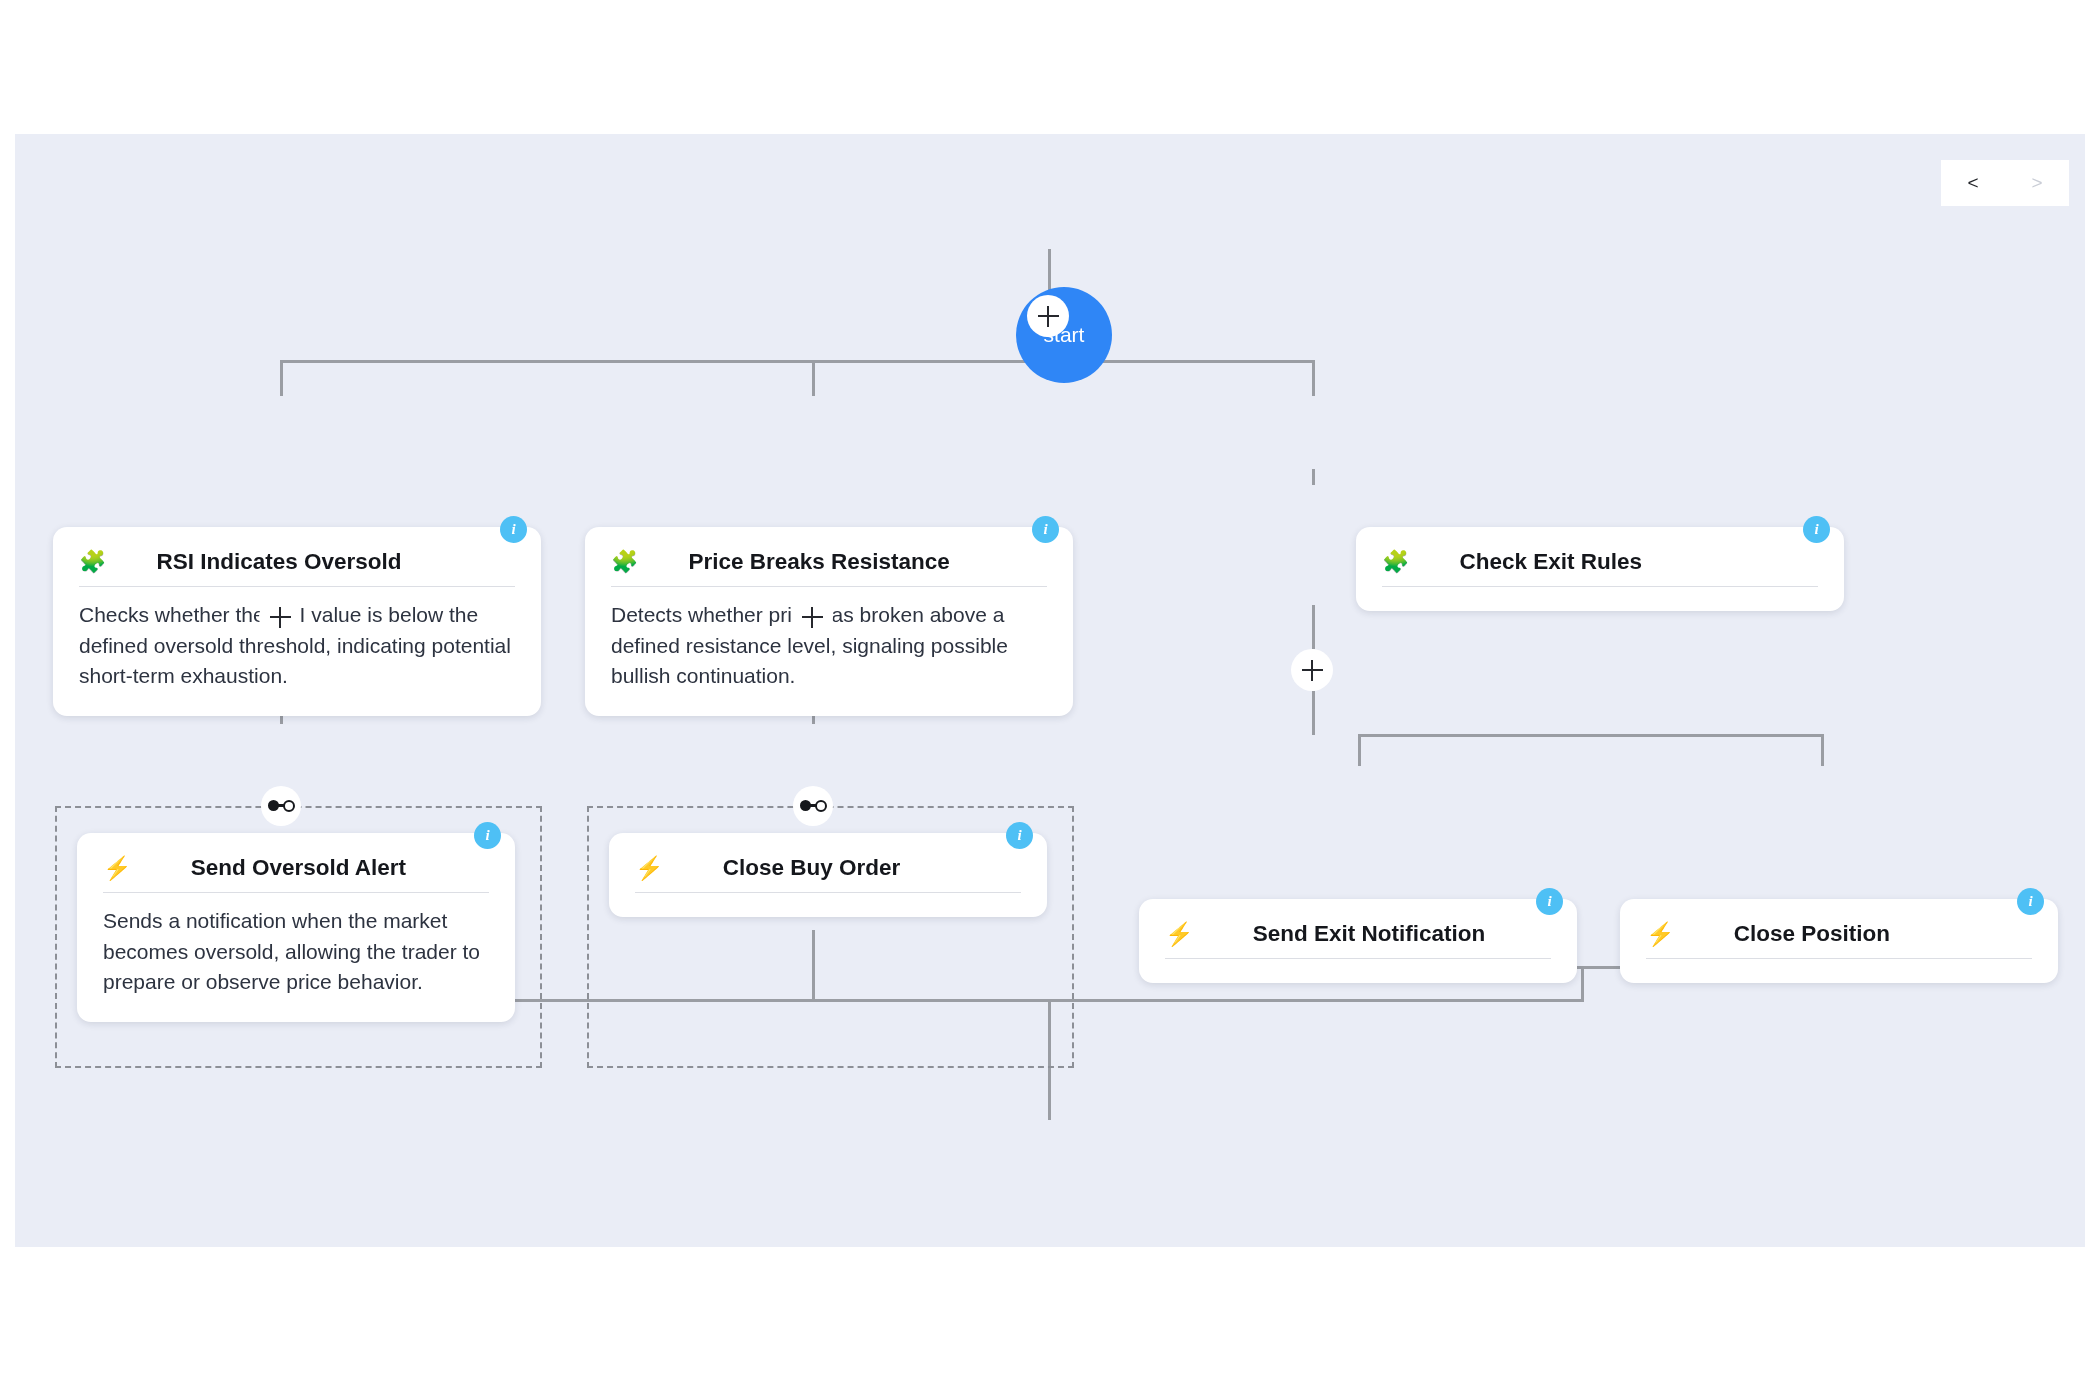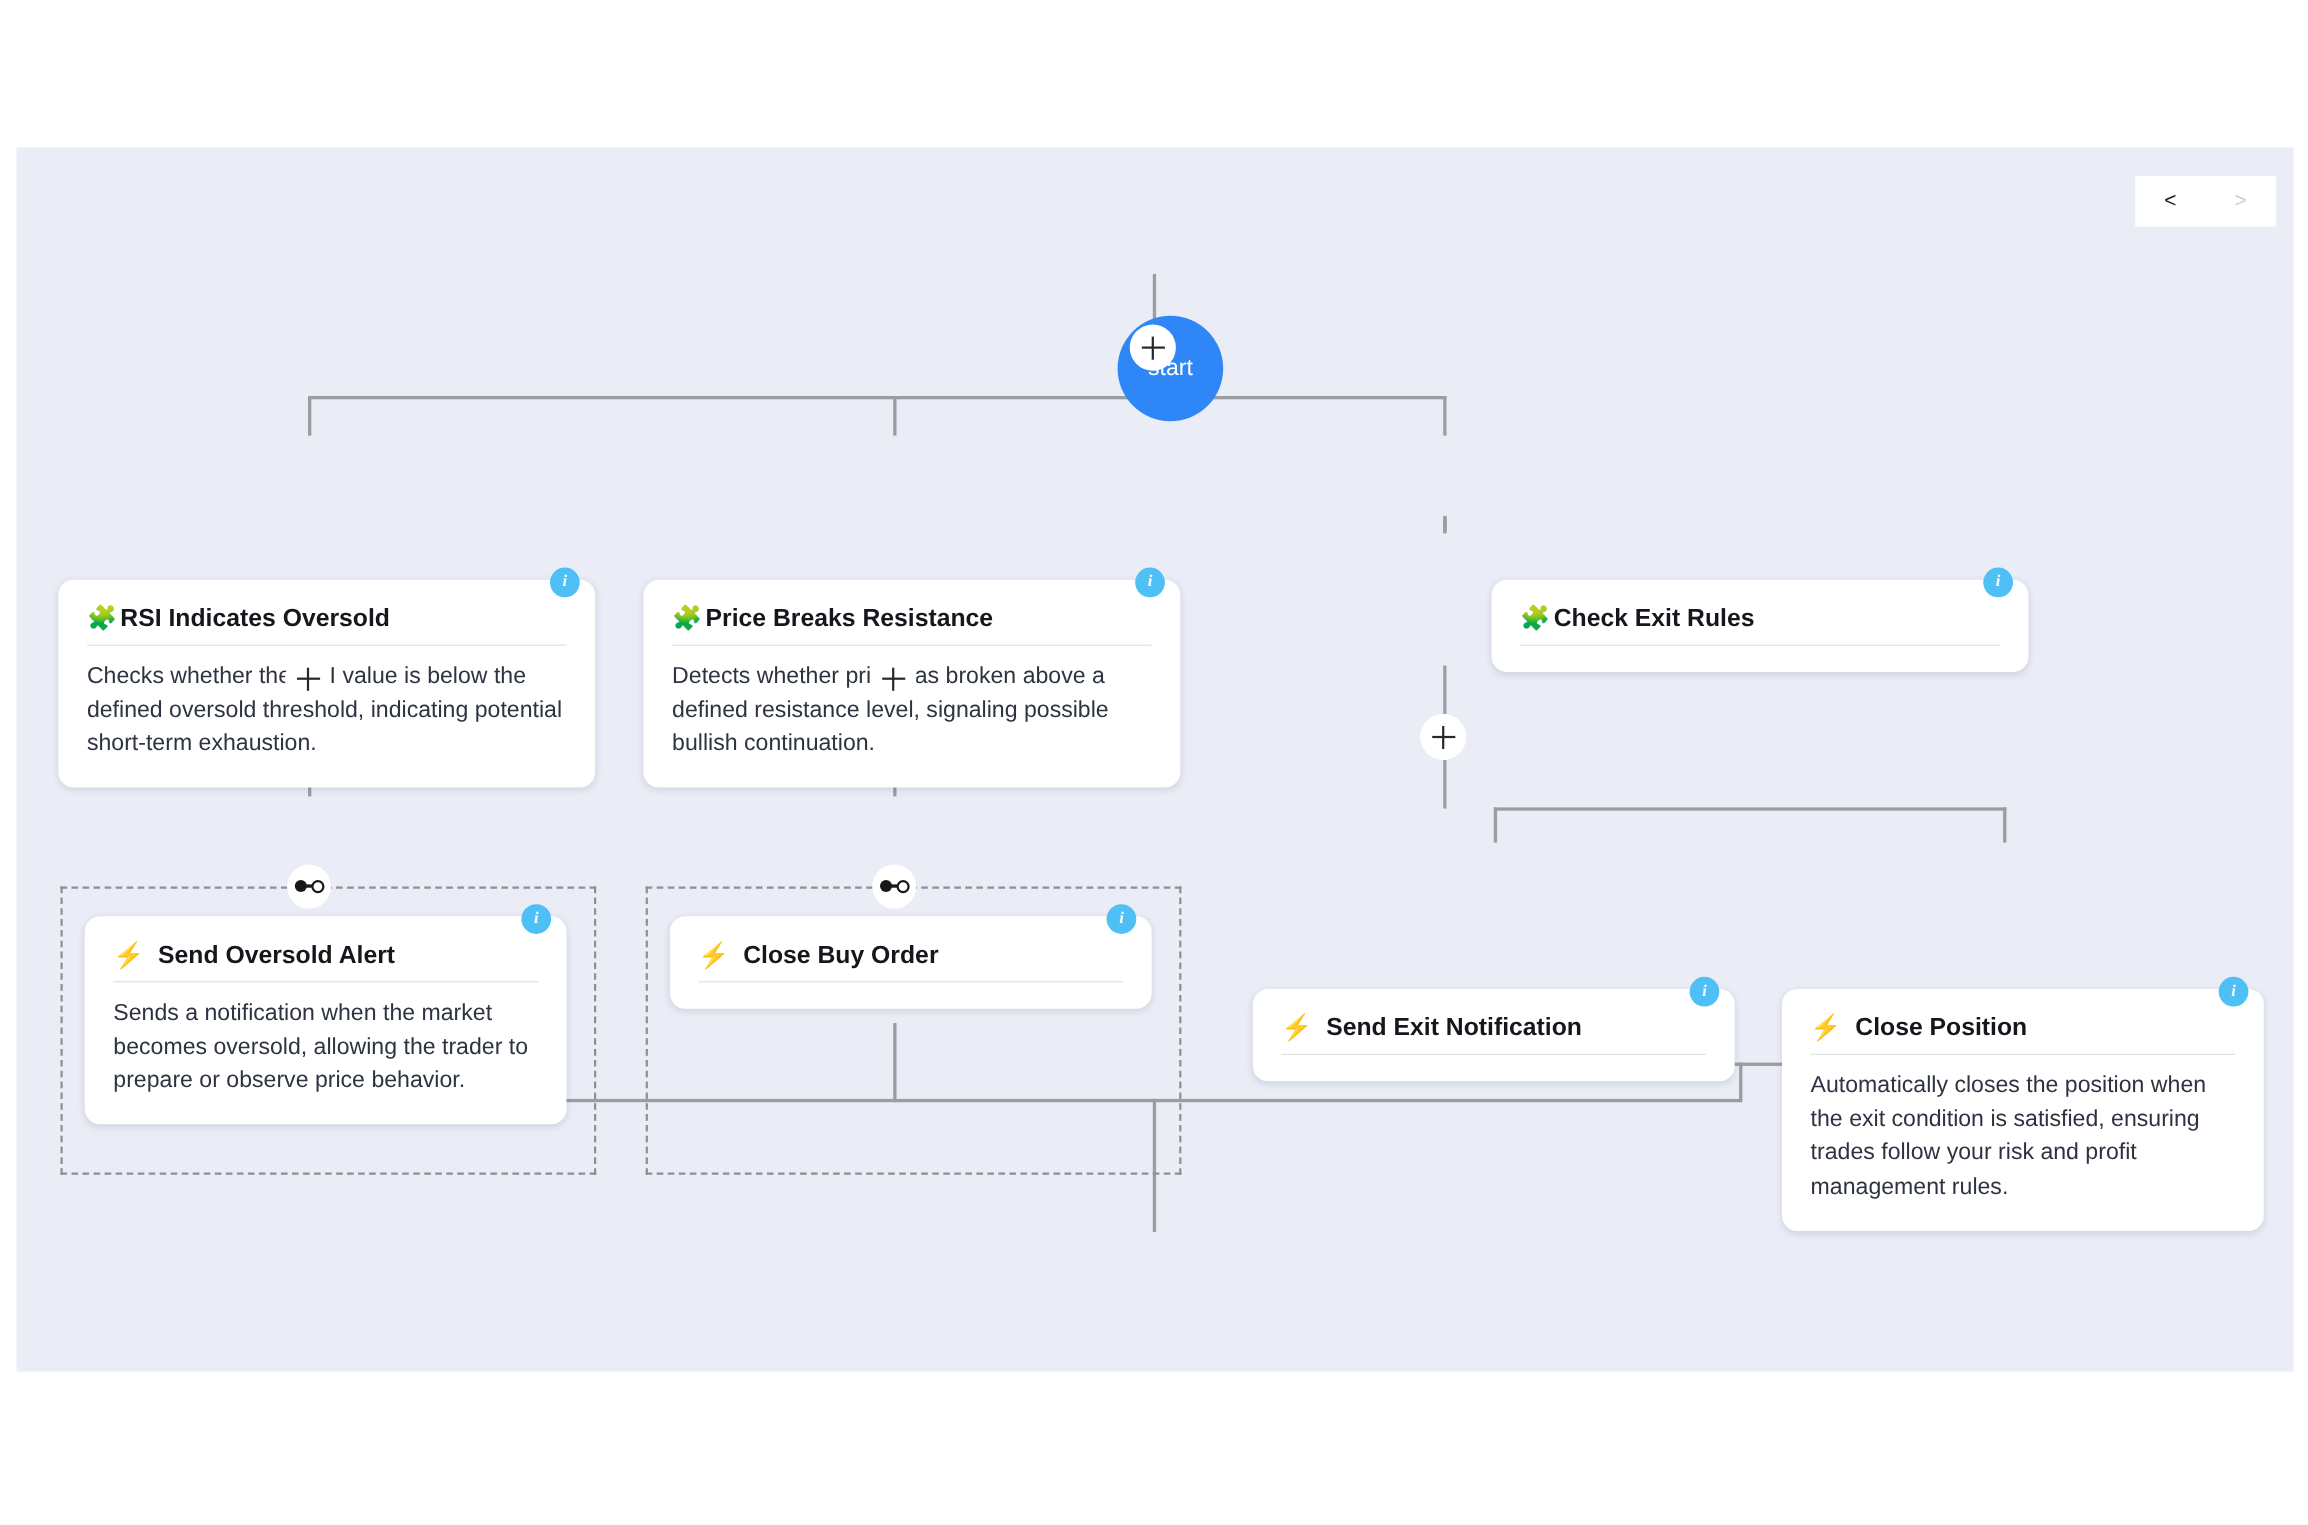--- a/index.html
+++ b/index.html
@@ -172,20 +172,21 @@
     line-height: 1;
     flex: 0 0 auto;
   }
   .card-icon.bolt { margin-right: 9px; font-size: 23px; }
   .card-title {
     font-size: 22.5px;
     font-weight: bold;
     color: #15171c;
     font-family: "Liberation Sans", sans-serif;
     white-space: nowrap;
+    margin-left: 47px;
   }
   .card-body {
     margin-top: 13px;
     font-size: 21px;
     line-height: 1.46;
     color: #2d3340;
     font-family: "Liberation Sans", sans-serif;
   }
   .info-badge {
     position: absolute;
@@ -345,21 +346,20 @@
         <span class="card-title">Send Exit Notification</span>
       </div>
     </div>
 
     <div class="card" id="card-close">
       <div class="info-badge">i</div>
       <div class="card-head">
         <span class="card-icon bolt">⚡</span>
         <span class="card-title">Close Position</span>
       </div>
-      <div class="card-body">Automatically closes the position when the exit condition is satisfied, ensuring trades follow your risk and profit management rules.</div>
     </div>
 
   </div>
 
   <div class="nav-group">
     <button class="nav-btn prev">&lt;</button>
     <button class="nav-btn next">&gt;</button>
   </div>
 
 </div>

